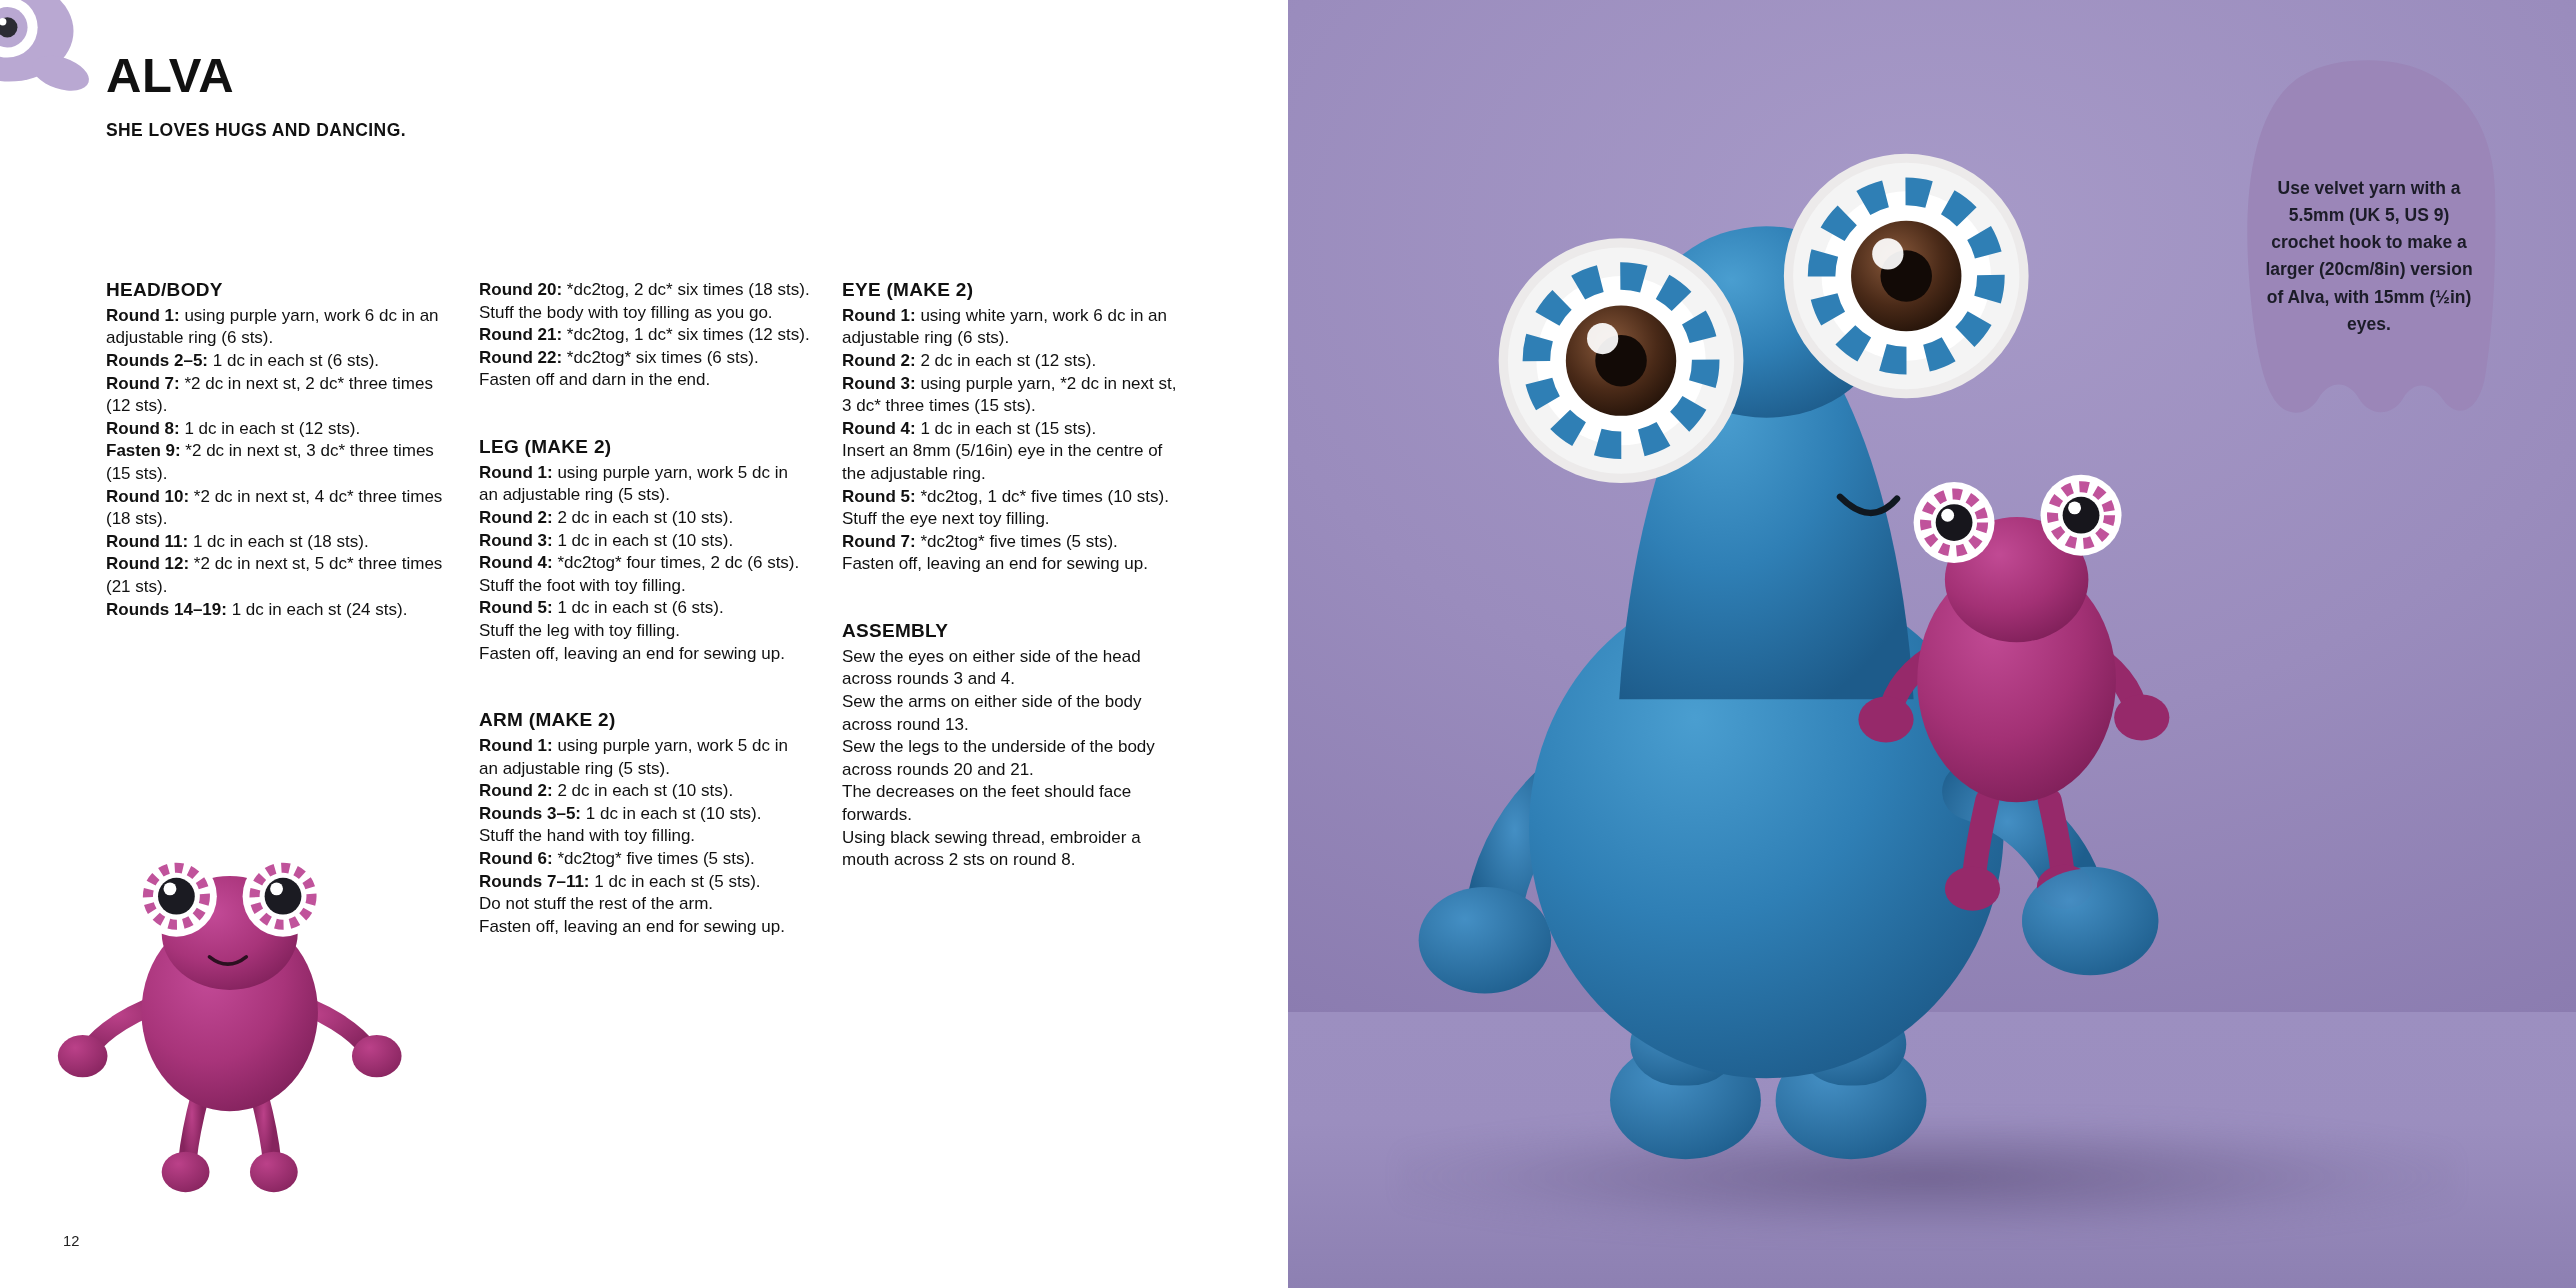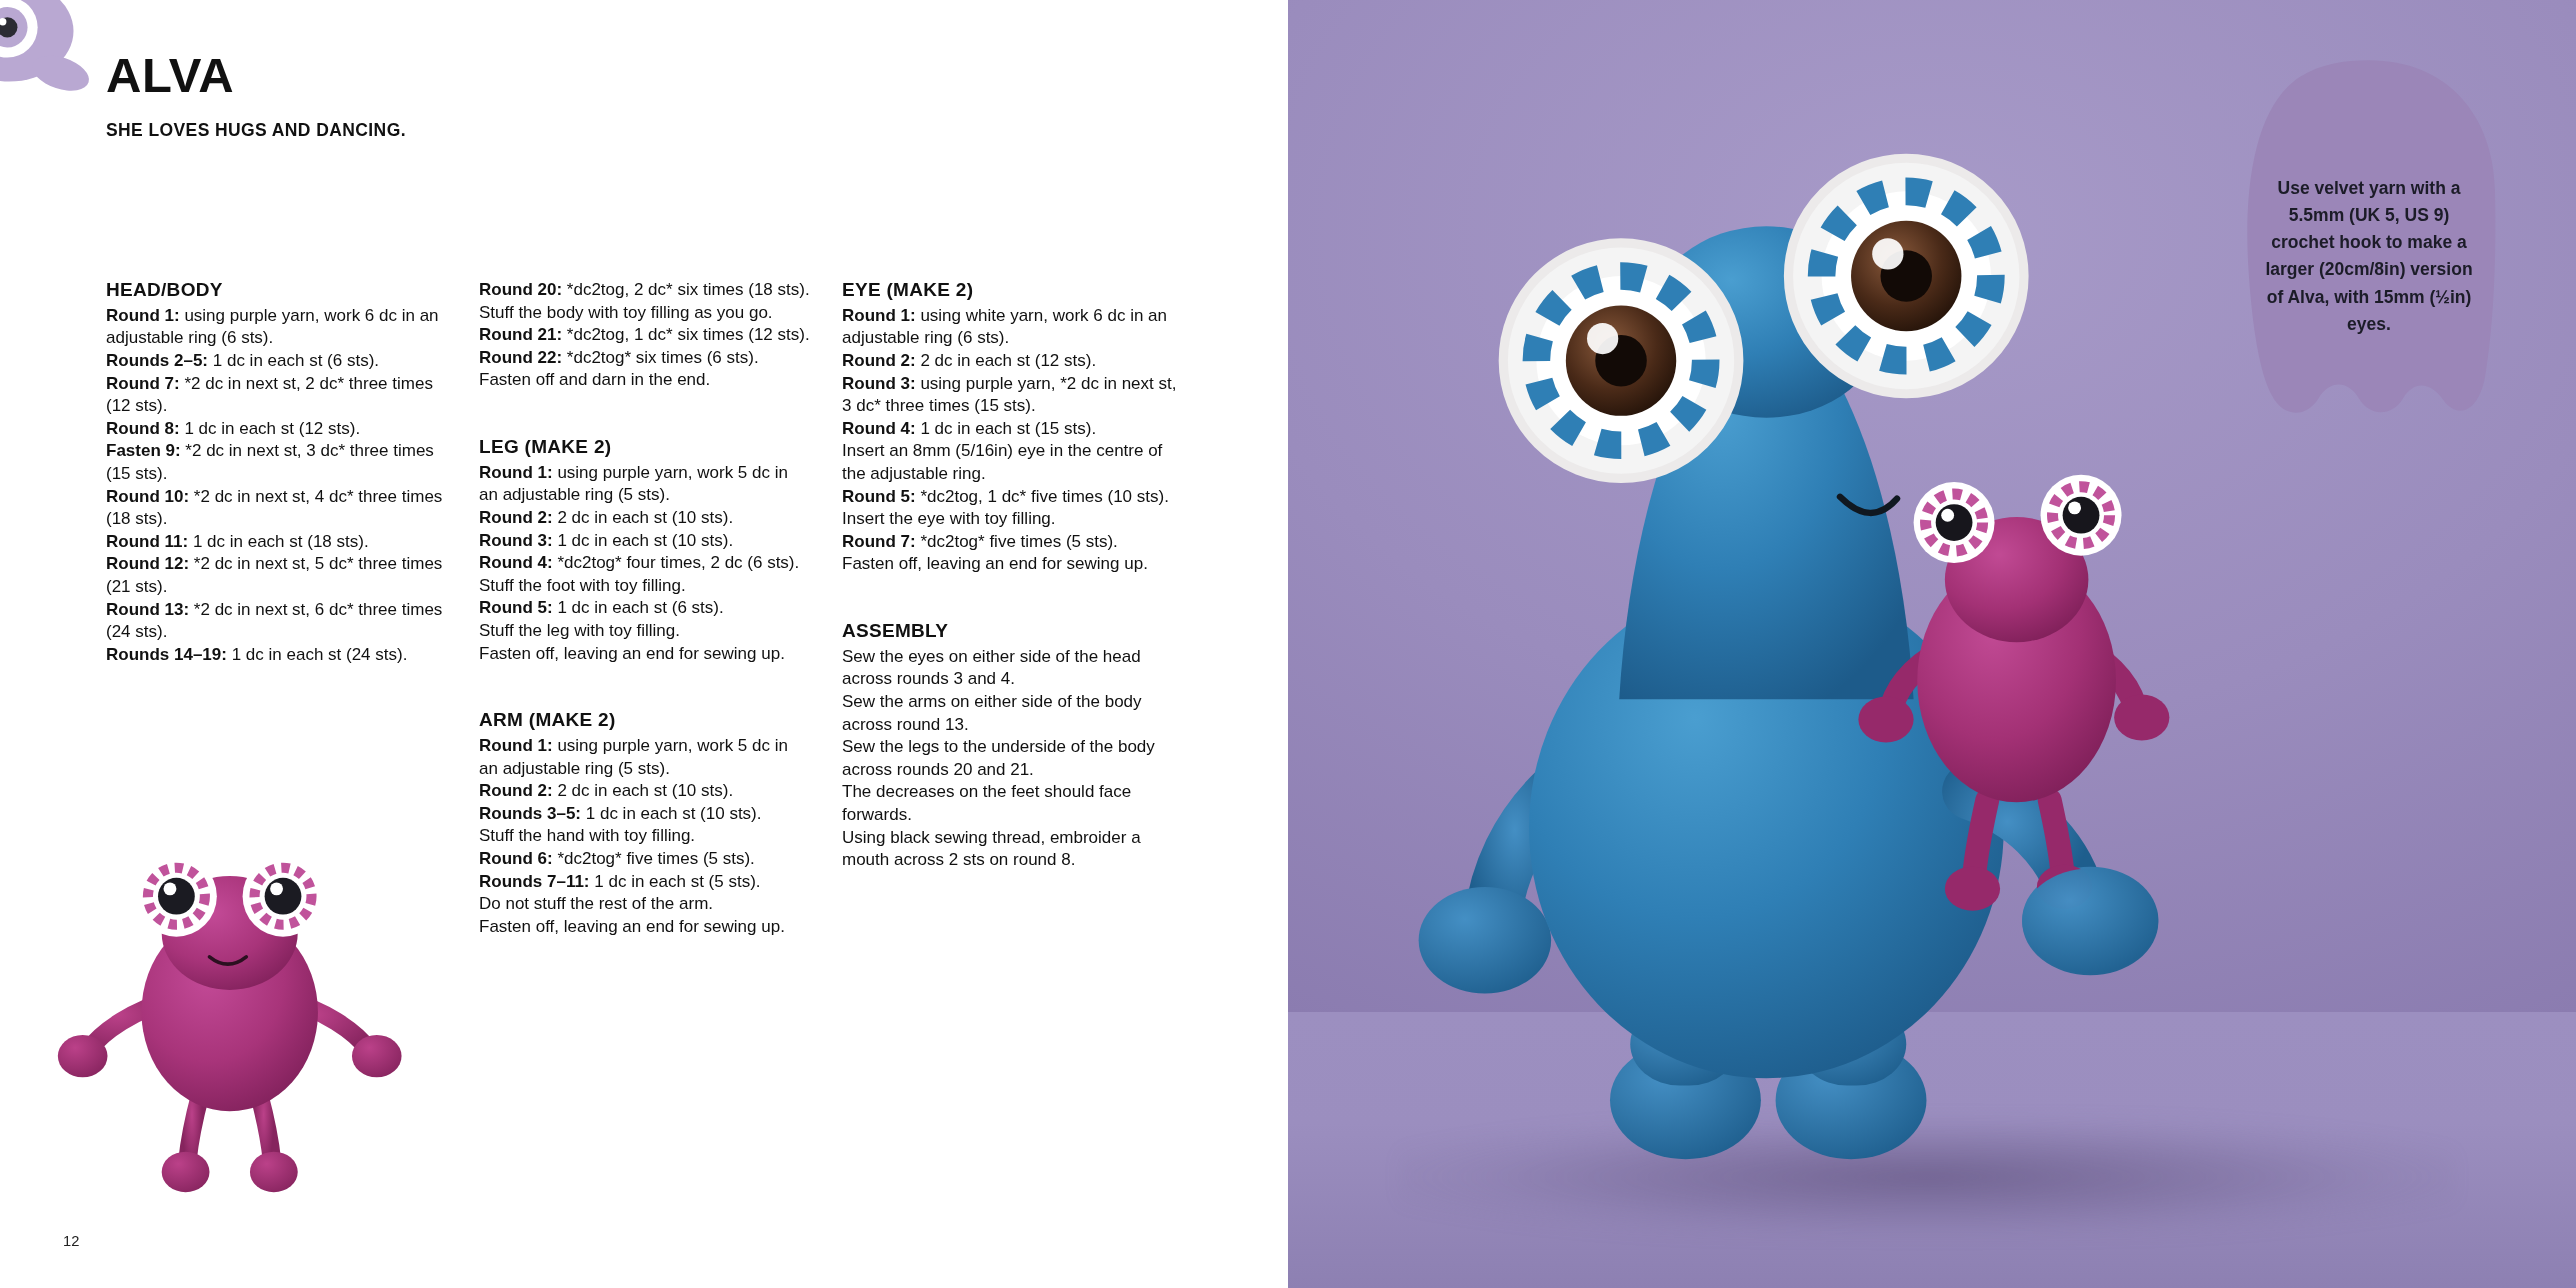--- a/index.html
+++ b/index.html
@@ -156,21 +156,20 @@
         <div class="blk">
           <h3 class="sec">HEAD/BODY</h3>
           <p class="line"><b>Round 1:</b><span> using purple yarn, work 6 dc in an adjustable ring (6 sts).</span></p>
           <p class="line"><b>Rounds 2–5:</b><span> 1 dc in each st (6 sts).</span></p>
           <p class="line"><b>Round 7:</b><span> *2 dc in next st, 2 dc* three times (12 sts).</span></p>
           <p class="line"><b>Round 8:</b><span> 1 dc in each st (12 sts).</span></p>
           <p class="line"><b>Fasten 9:</b><span> *2 dc in next st, 3 dc* three times (15 sts).</span></p>
           <p class="line"><b>Round 10:</b><span> *2 dc in next st, 4 dc* three times (18 sts).</span></p>
           <p class="line"><b>Round 11:</b><span> 1 dc in each st (18 sts).</span></p>
           <p class="line"><b>Round 12:</b><span> *2 dc in next st, 5 dc* three times (21 sts).</span></p>
-          <p class="line"><b>Round 13:</b><span> *2 dc in next st, 6 dc* three times (24 sts).</span></p>
           <p class="line"><b>Rounds 14–19:</b><span> 1 dc in each st (24 sts).</span></p>
         </div>
       </div>
 
       <div class="col c2">
         <div class="blk">
           <p class="line"><b>Round 20:</b><span> *dc2tog, 2 dc* six times (18 sts).</span></p>
           <p class="line"><span>Stuff the body with toy filling as you go.</span></p>
           <p class="line"><b>Round 21:</b><span> *dc2tog, 1 dc* six times (12 sts).</span></p>
           <p class="line"><b>Round 22:</b><span> *dc2tog* six times (6 sts).</span></p>
@@ -204,21 +203,21 @@
 
       <div class="col c3">
         <div class="blk">
           <h3 class="sec">EYE (MAKE 2)</h3>
           <p class="line"><b>Round 1:</b><span> using white yarn, work 6 dc in an adjustable ring (6 sts).</span></p>
           <p class="line"><b>Round 2:</b><span> 2 dc in each st (12 sts).</span></p>
           <p class="line"><b>Round 3:</b><span> using purple yarn, *2 dc in next st, 3 dc* three times (15 sts).</span></p>
           <p class="line"><b>Round 4:</b><span> 1 dc in each st (15 sts).</span></p>
           <p class="line"><span>Insert an 8mm (5/16in) eye in the centre of the adjustable ring.</span></p>
           <p class="line"><b>Round 5:</b><span> *dc2tog, 1 dc* five times (10 sts).</span></p>
-          <p class="line"><span>Insert the eye with toy filling.</span></p>
+          <p class="line"><span>Stuff the eye next toy filling.</span></p>
           <p class="line"><b>Round 7:</b><span> *dc2tog* five times (5 sts).</span></p>
           <p class="line"><span>Fasten off, leaving an end for sewing up.</span></p>
         </div>
 
         <div class="blk">
           <h3 class="sec gap">ASSEMBLY</h3>
           <p class="line"><span>Sew the eyes on either side of the head across rounds 3 and 4.</span></p>
           <p class="line"><span>Sew the arms on either side of the body across round 13.</span></p>
           <p class="line"><span>Sew the legs to the underside of the body across rounds 20 and 21.</span></p>
           <p class="line"><span>The decreases on the feet should face forwards.</span></p>

